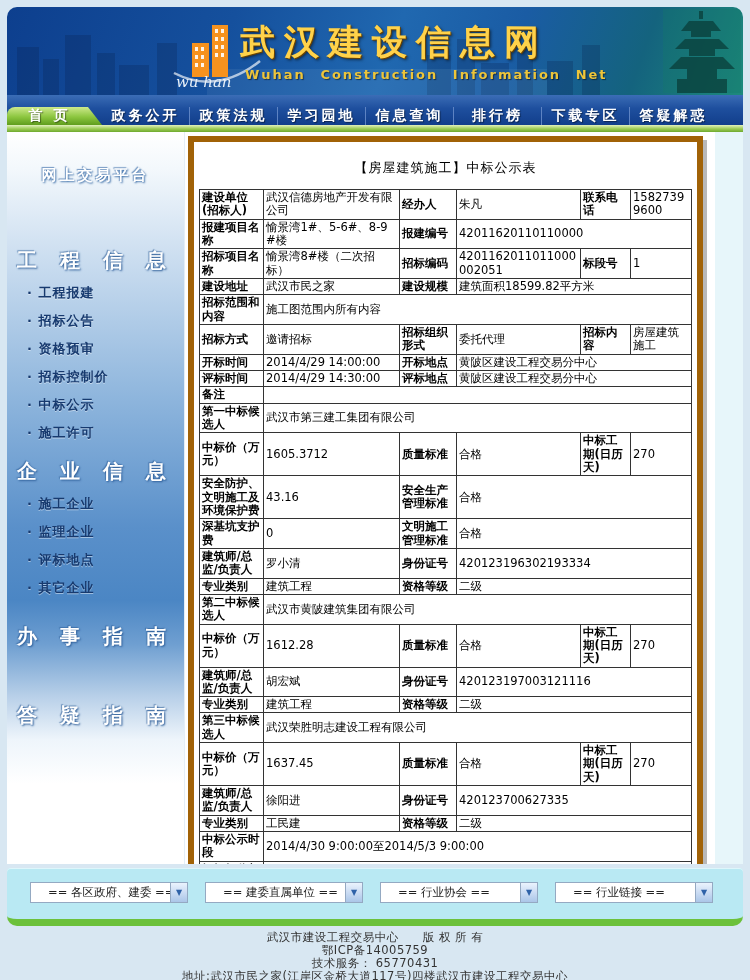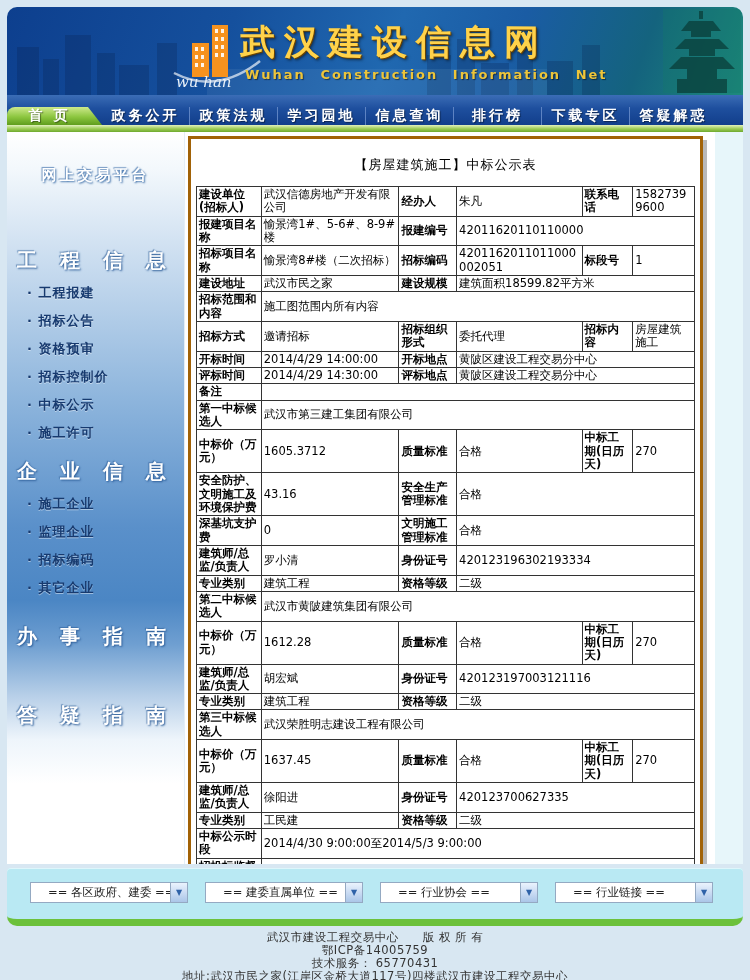--- a/index.html
+++ b/index.html
@@ -50,21 +50,21 @@
   .side-sec.sec0 { margin-top:62px; }
   .side-sec.sec1 { margin-top:16px; }
   .side-sec.sec2 { margin-top:26px; }
   .side-sec.sec3 { margin-top:52px; }
   .side-link { margin-top:10px; padding-left:20px; color:#173a6f; font-size:13px; font-weight:bold;
     letter-spacing:1px; cursor:pointer; text-shadow:0 1px 0 rgba(255,255,255,.45); white-space:nowrap; }
   .side-link:first-of-type { margin-top:14px; }
 
   
   .panel { position:absolute; left:181px; top:4px; width:515px; background:#fff;
-    border:3px solid #a16207; box-shadow:4px 4px 0 rgba(125,125,125,.55); padding:4px 5px 8px 5px; }
+    border:6px solid #a16207; box-shadow:4px 4px 0 rgba(125,125,125,.55); padding:4px 5px 8px 5px; }
   .panel-title { text-align:center; font-size:13px; color:#000; margin:13px 0 12px; letter-spacing:1px; }
   table.notice { width:100%; border-collapse:collapse; table-layout:fixed; }
   table.notice td { border:1px solid #333; font-size:11.5px; line-height:1.16; padding:1px 2px;
     color:#000; vertical-align:middle; word-break:break-all; overflow:hidden; }
   table.notice td.lbl { font-weight:bold; }
 
   
   .links-bar-wrap { position:absolute; left:7px; top:868px; width:736px; height:58px;
     background:#b9e9f3; border-radius:4px 4px 10px 10px; border-bottom:7px solid #6cc13b;
     box-shadow:inset 0 1px 0 #def6fb; }
@@ -166,21 +166,21 @@
           <div class="side-sec sec0">工 程 信 息</div>
           <div class="side-link">· 工程报建</div>
           <div class="side-link">· 招标公告</div>
           <div class="side-link">· 资格预审</div>
           <div class="side-link">· 招标控制价</div>
           <div class="side-link">· 中标公示</div>
           <div class="side-link">· 施工许可</div>
           <div class="side-sec sec1">企 业 信 息</div>
           <div class="side-link">· 施工企业</div>
           <div class="side-link">· 监理企业</div>
-          <div class="side-link">· 招标编码</div>
+          <div class="side-link">· 评标地点</div>
           <div class="side-link">· 其它企业</div>
           <div class="side-sec sec2">办 事 指 南</div>
           <div class="side-sec sec3">答 疑 指 南</div>
         </div>
     </div>
 
     <div class="panel">
       <div class="panel-title">【房屋建筑施工】中标公示表</div>
       <table class="notice">
         <colgroup>

